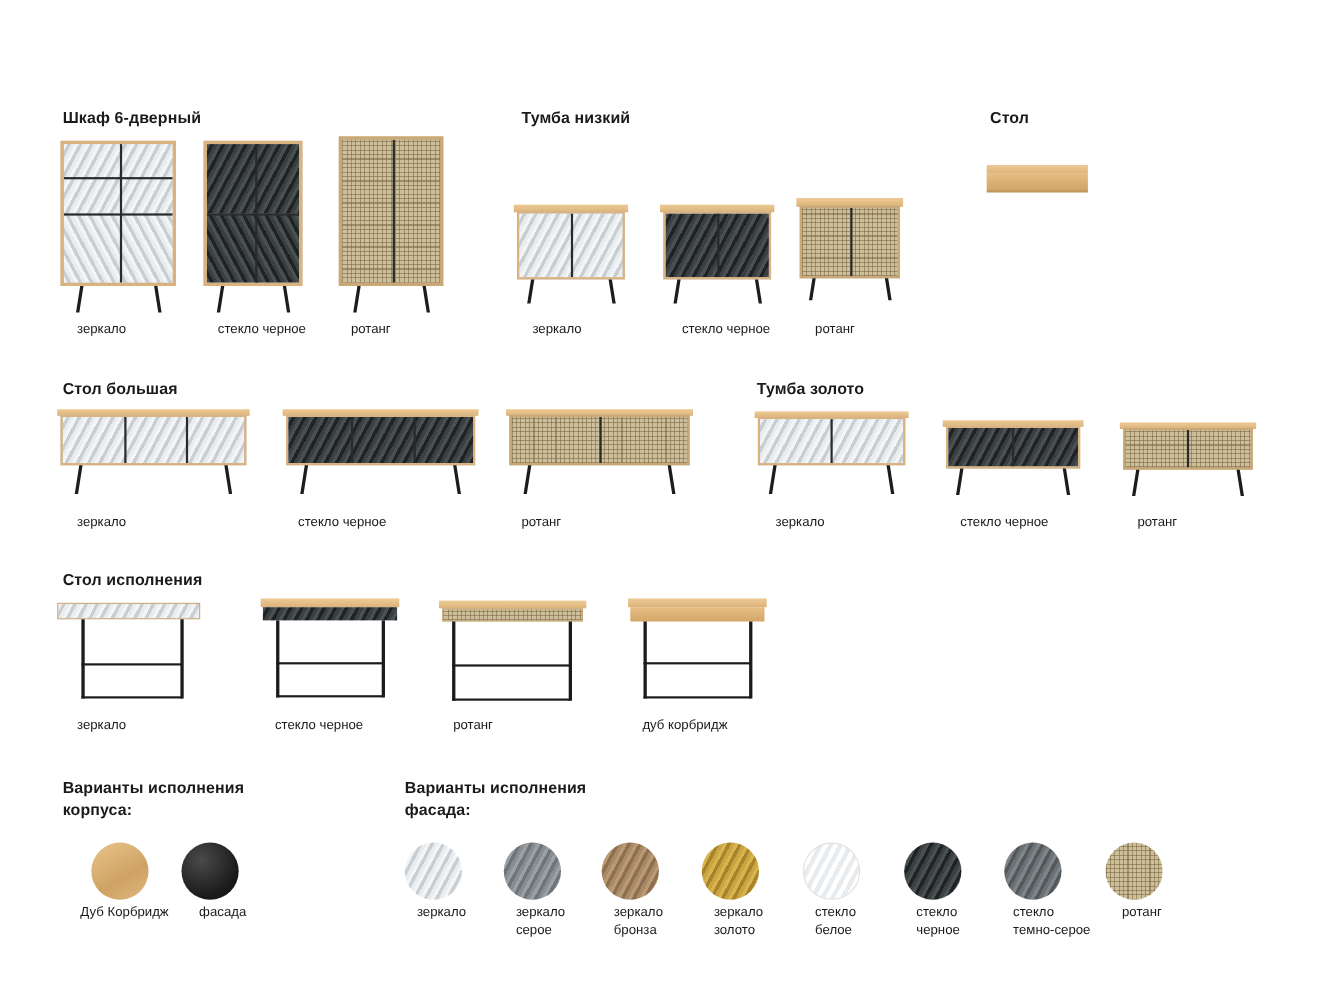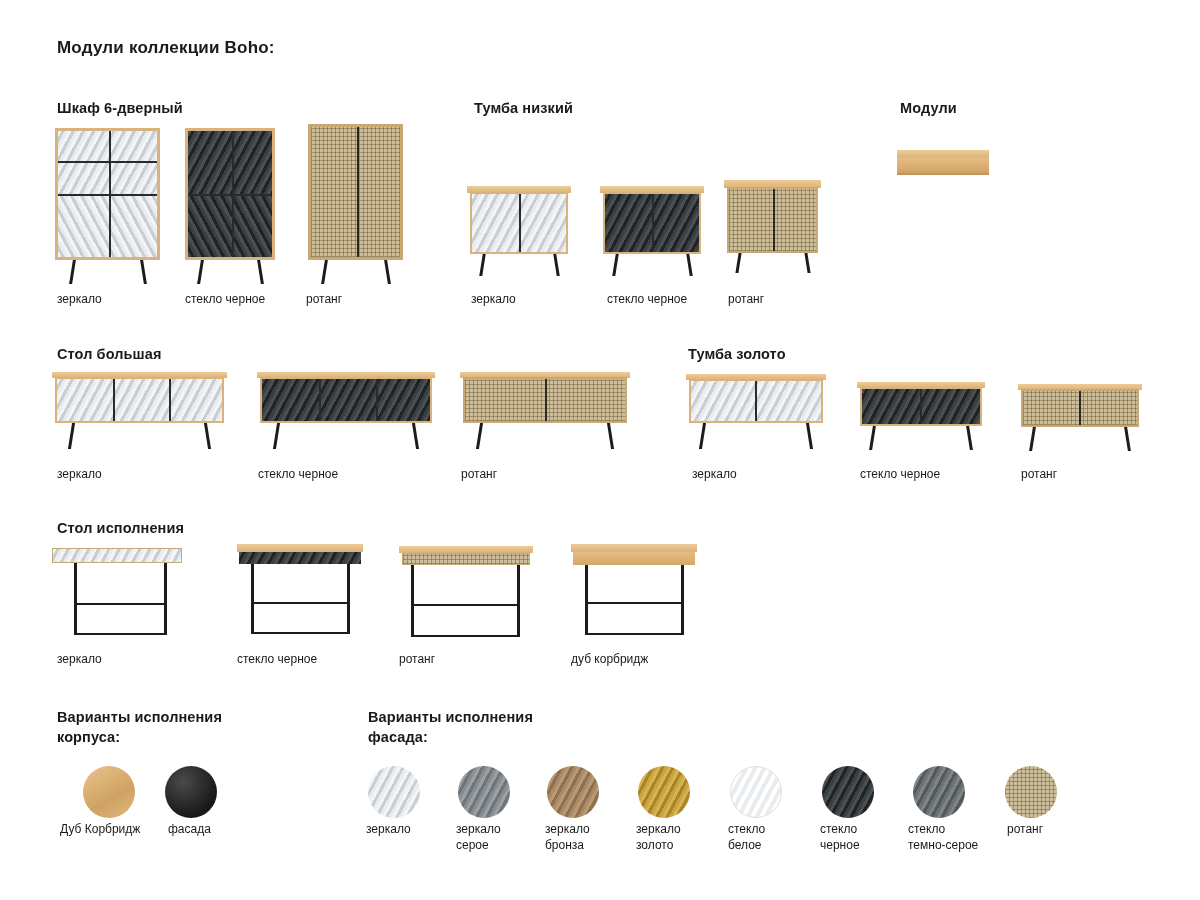--- a/index.html
+++ b/index.html
@@ -29,20 +29,21 @@
     letter-spacing: .1px;
     white-space: pre-line;
     line-height: 1.35;
   }
   .caption {
     position: absolute;
     font-size: 12px;
     color: #1a1a1a;
     white-space: pre-line;
     line-height: 1.3;
+    margin-left: 13px;
   }
   .item { position: absolute; }
 
   
   .oak      { background: linear-gradient(180deg,#e5bd84,#d4a768); }
   .oak-top  { background: linear-gradient(180deg,#edcb97,#dcb278); }
   .oak-dark { background: linear-gradient(180deg,#d2a96f,#bb9055); }
 
   .leg {
     position: absolute;
@@ -126,21 +127,20 @@
 
   .shelf-box {
     position: absolute;
   }
 </style>
 </head>
 <body>
 
 <div class="page">
 
-  <div class="title">Модули коллекции Boho:</div>
 
   <div class="section-title" style="left:57px; top:99px;">Шкаф 6-дверный</div>
 
   <div class="item" style="left:55px; top:128px; width:105px; height:150px;">
     <div class="frame" style="left:0; top:0; width:105px; height:132px;">
       <div class="f-mirror" style="position:absolute;left:0;top:0;right:0;height:50%;"></div>
       <div class="f-mirror-b" style="position:absolute;left:0;bottom:0;right:0;height:50%;"></div>
       <div class="doorgap" style="left:51px;"></div>
       <div class="hgap" style="top:63px;"></div>
       <div class="hgap" style="top:30px;"></div>
@@ -198,21 +198,21 @@
   <div class="item" style="left:724px; top:180px; width:97px; height:100px;">
     <div class="oak-top" style="position:absolute;left:0;top:0;width:97px;height:8px;"></div>
     <div class="frame f-rattan" style="left:3px; top:7px; width:91px; height:66px; border-width:2px; border-color:#c9a878;">
       <div class="doorgap" style="left:44px;"></div>
     </div>
     <div class="leg slant-r" style="left:13px; top:73px; height:20px;"></div>
     <div class="leg slant-l" style="left:82px; top:73px; height:20px;"></div>
   </div>
   <div class="caption" style="left:728px; top:292px;">ротанг</div>
 
-  <div class="section-title" style="left:900px; top:99px;">Модули</div>
+  <div class="section-title" style="left:900px; top:99px;">Стол</div>
 
   <div class="item" style="left:897px; top:150px; width:92px; height:30px;">
     <div class="shelf-box oak-top" style="left:0; top:0; width:92px; height:8px;"></div>
     <div class="shelf-box oak" style="left:0; top:8px; width:92px; height:13px;"></div>
     <div class="shelf-box oak-dark" style="left:0; top:21px; width:92px; height:4px;"></div>
   </div>
 
   <div class="section-title" style="left:57px; top:345px;">Стол большая</div>
 
   <div class="item" style="left:52px; top:372px; width:175px; height:80px;">

